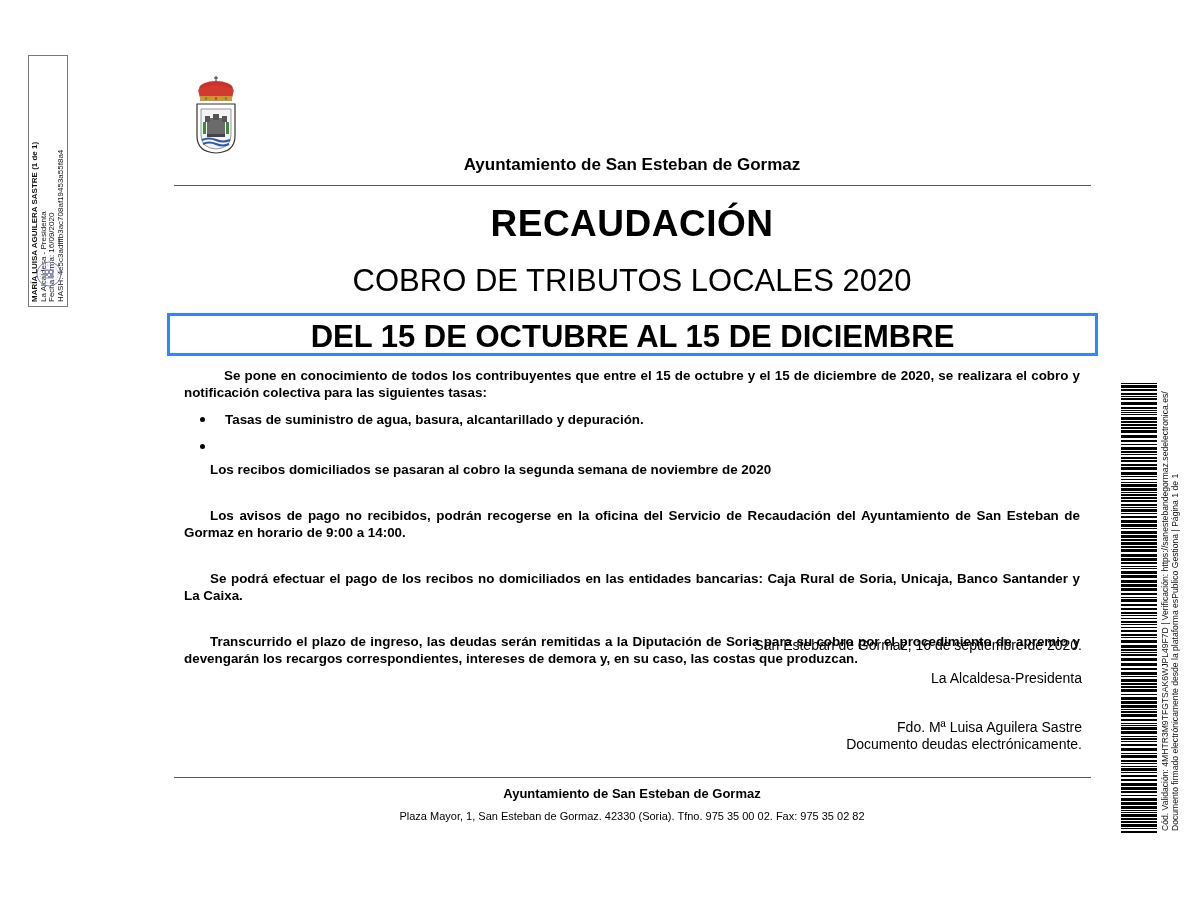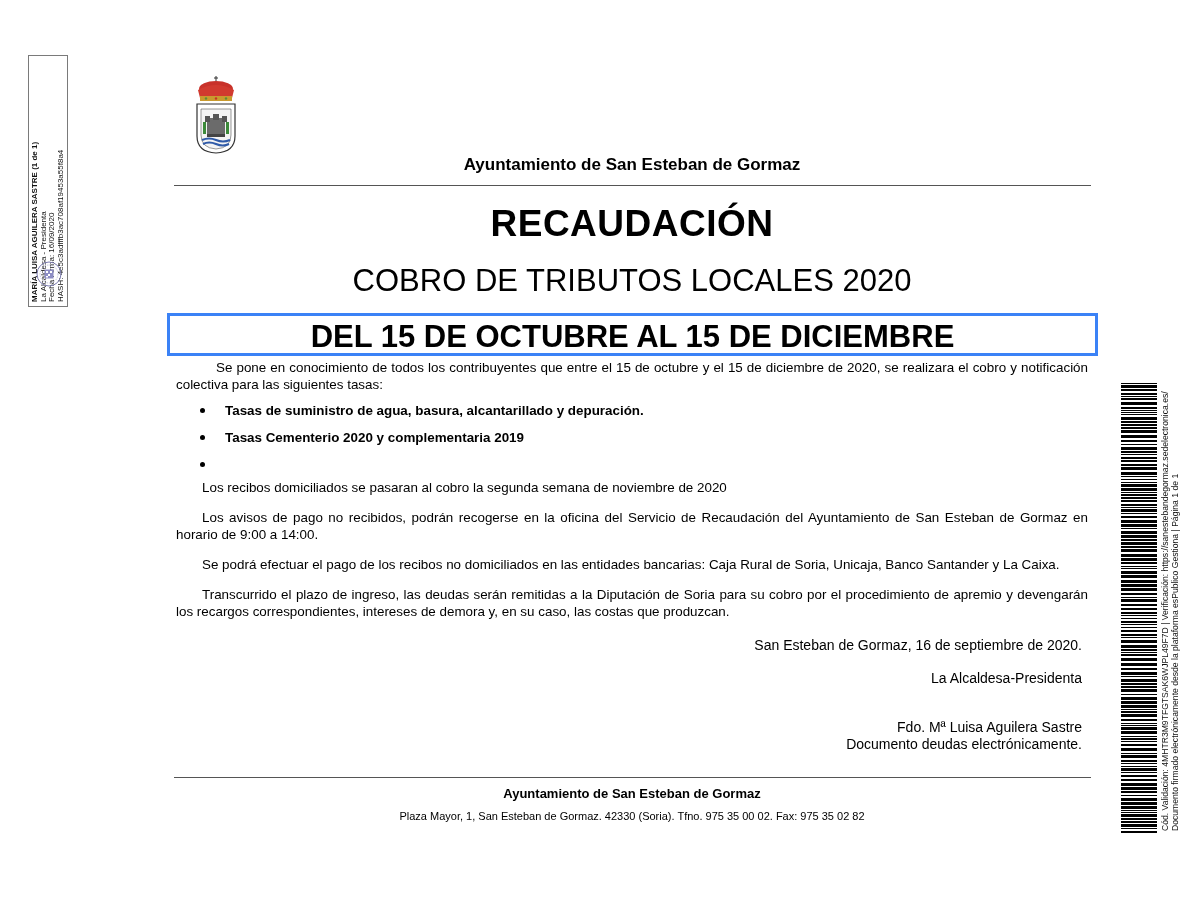--- a/index.html
+++ b/index.html
@@ -36,21 +36,21 @@
   }
   .date-box {
     position: absolute; left: 167px; top: 313px; width: 931px; height: 43px;
     border: 3px solid #3b82f6; box-sizing: border-box; text-align: center;
     font-size: 31px; font-weight: bold; line-height: 41px;
   }
   .body {
     position: absolute; left: 174px; top: 357px; width: 916px;
     font-size: 13.4px; line-height: 17px;
   }
-  .body p { margin: 2px; text-align: justify; }
+  .body p { margin: 10px; text-align: justify; font-weight: bold; }
   .body .indent { text-indent: 26px; }
   .p-first { text-indent: 40px !important; }
   .bullets { list-style: none; margin: 9px 0 0 0; padding: 0; }
   .bullets li { position: relative; padding-left: 51px; font-weight: bold; height: 27px; line-height: 17px; }
   .bullets li .dot {
     position: absolute; left: 26px; top: 6px; width: 5px; height: 5px; background: #000; border-radius: 50%;
   }
   .sp { height: 9px; }
   .center-block {
     position: absolute; left: 166px; width: 916px; text-align: right; font-size: 14px; line-height: 17px;
@@ -119,21 +119,20 @@
 <div class="rule" style="top:185px;"></div>
 
 <div class="h-main">RECAUDACIÓN</div>
 <div class="h-sub">COBRO DE TRIBUTOS LOCALES 2020</div>
 <div class="date-box">DEL 15 DE OCTUBRE AL 15 DE DICIEMBRE</div>
 
 <div class="body">
   <p class="indent p-first">Se pone en conocimiento de todos los contribuyentes que entre el 15 de octubre y el 15 de diciembre de 2020, se realizara el cobro y notificación colectiva para las siguientes tasas:</p>
   <ul class="bullets">
     <li><span class="dot"></span><span>Tasas de suministro de agua, basura, alcantarillado y depuración.</span></li>
-    <li><span class="dot"></span><span>Tasas Cementerio 2020 y complementaria 2019</span></li>
     <li><span class="dot"></span></li>
   </ul>
   <p class="indent" style="margin-top:-4px;">Los recibos domiciliados se pasaran al cobro la segunda semana de noviembre de 2020</p>
   <div class="sp"></div>
   <p class="indent">Los avisos de pago no recibidos, podrán recogerse en la oficina del Servicio de Recaudación del Ayuntamiento de San Esteban de Gormaz en horario de 9:00 a 14:00.</p>
   <div class="sp"></div>
   <p class="indent">Se podrá efectuar el pago de los recibos no domiciliados en las entidades bancarias: Caja Rural de Soria, Unicaja, Banco Santander y La Caixa.</p>
   <div class="sp"></div>
   <p class="indent">Transcurrido el plazo de ingreso, las deudas serán remitidas a la Diputación de Soria para su cobro por el procedimiento de apremio y devengarán los recargos correspondientes, intereses de demora y, en su caso, las costas que produzcan.</p>
 </div>

